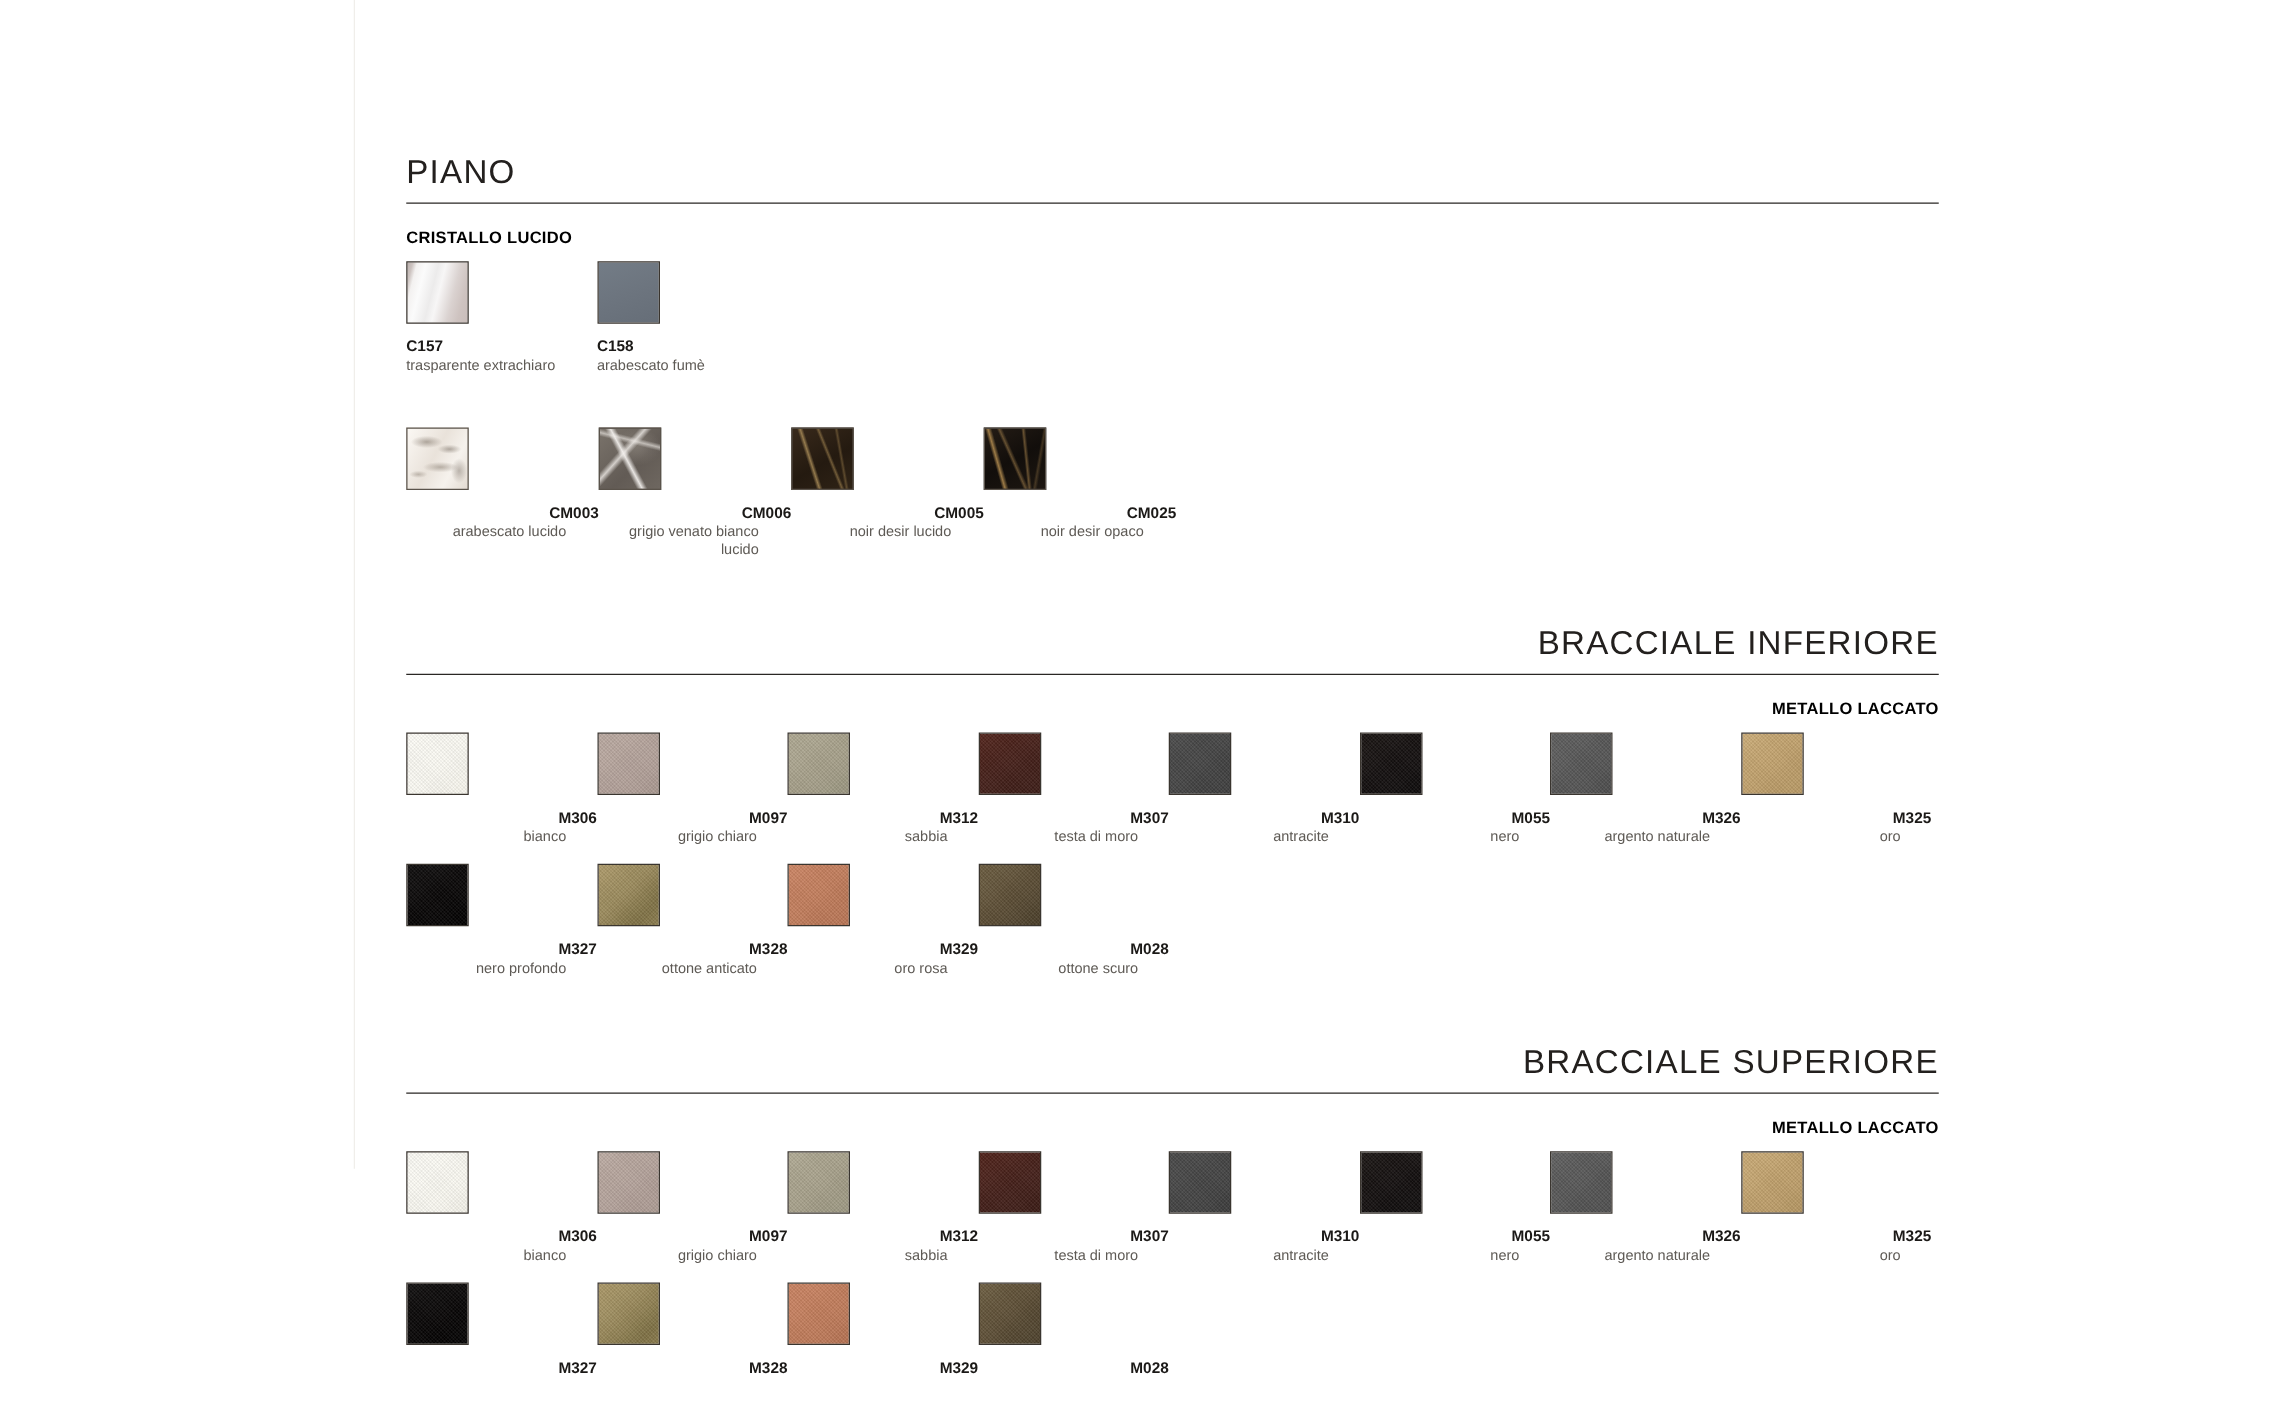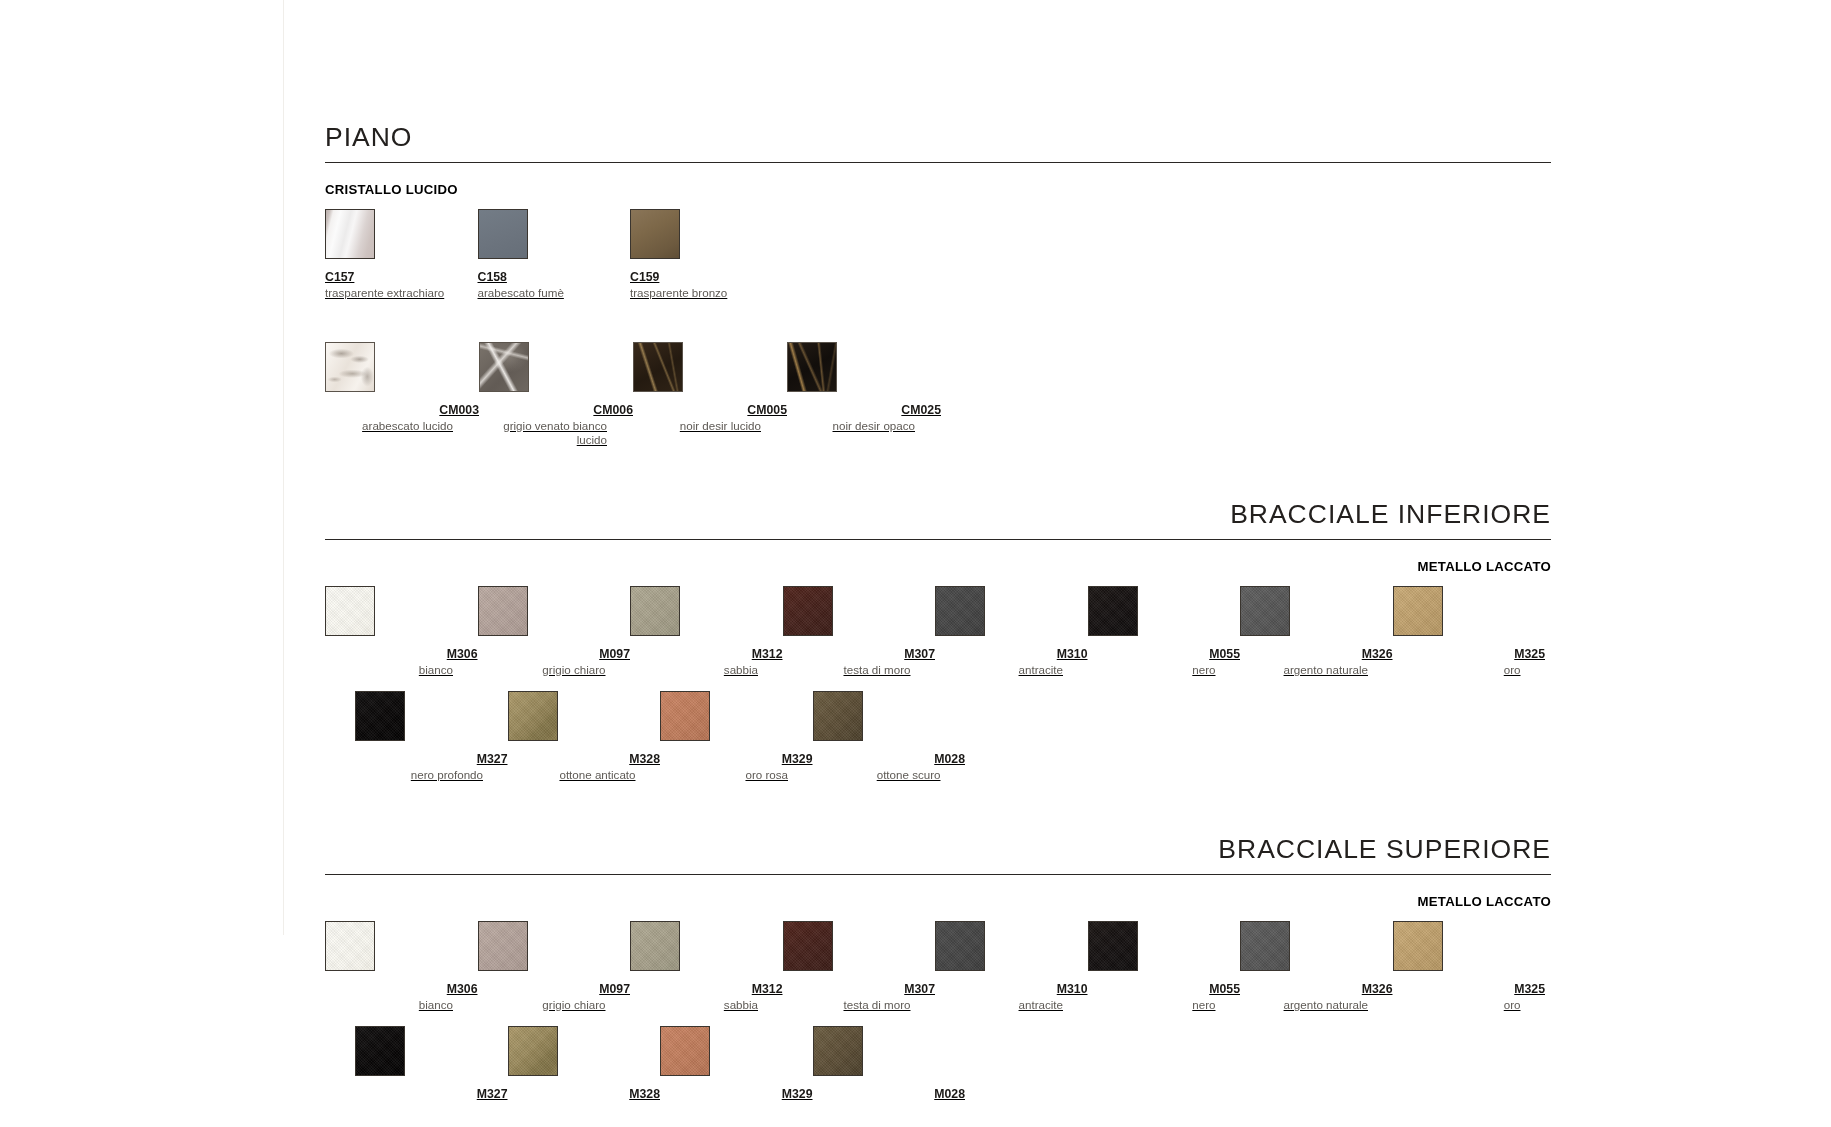--- a/index.html
+++ b/index.html
@@ -63,27 +63,26 @@
     margin-bottom: 0;
     white-space: nowrap;
   }
 
   
   .row {
     display: flex;
     flex-wrap: nowrap;
     margin-top: 12px;
   }
-  .row.tight { margin-top: 14px; margin-left: 30px; }
+  .row.tight { margin-top: 14px; }
 
   .cell {
     width: 152.5px;
     flex: 0 0 152.5px;
     box-sizing: border-box;
-    text-decoration: underline;
   }
   .cell.w-marble { width: 154px; flex: 0 0 154px; text-align: right; }
 
   .swatch {
     width: 50px;
     height: 50px;
     border: 1px solid #3a352f;
     box-sizing: border-box;
     display: block;
   }
@@ -214,25 +213,20 @@
           <div class="cell">
             <div class="swatch sw-c157"></div>
             <div class="code">C157</div>
             <div class="desc">trasparente extrachiaro</div>
           </div>
           <div class="cell">
             <div class="swatch sw-c158"></div>
             <div class="code">C158</div>
             <div class="desc">arabescato fumè</div>
           </div>
-          <div class="cell">
-            <div class="swatch sw-c159"></div>
-            <div class="code">C159</div>
-            <div class="desc">trasparente bronzo</div>
-          </div>
         </div>
         <div class="gap-md"></div>
         <div class="row">
           <div class="cell w-marble">
             <div class="swatch sw-cm003 marble"></div>
             <div class="code">CM003</div>
             <div class="desc">arabescato lucido</div>
           </div>
           <div class="cell w-marble">
             <div class="swatch sw-cm006 marble"></div>

